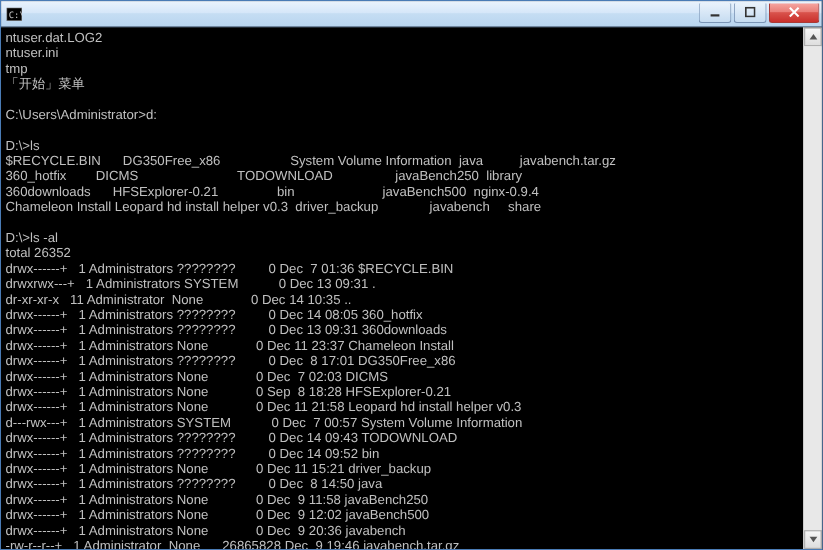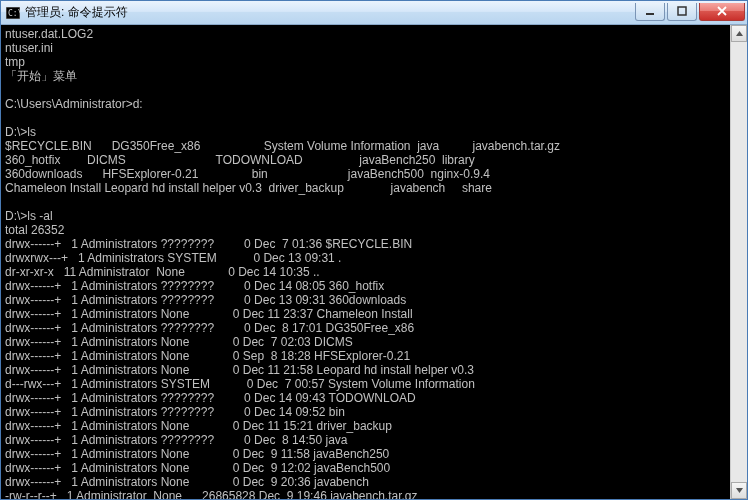--- a/index.html
+++ b/index.html
@@ -23,21 +23,20 @@
 <body>
 
 <div class="window">
   <div class="titlebar">
     <span class="titlebar-icon">
       <svg width="14" height="12" viewBox="0 0 14 12">
           <rect x="0" y="0" width="14" height="12" fill="#000" stroke="#888" stroke-width="1"></rect>
           <text x="2" y="9" font-size="8" fill="#ccc" font-family="monospace">C:\</text>
         </svg>
     </span>
-    <span class="titlebar-title">管理员: 命令提示符</span>
     <span class="titlebar-spacer"></span>
     <div class="win-buttons">
       <div class="win-btn">
           <svg width="10" height="10">
             <rect x="1" y="7" width="8" height="2" fill="#333"></rect>
           </svg>
         </div>
       <div class="win-btn">
           <svg width="10" height="10">
             <rect x="1" y="1" width="8" height="8" fill="none" stroke="#333" stroke-width="1.5"></rect>

